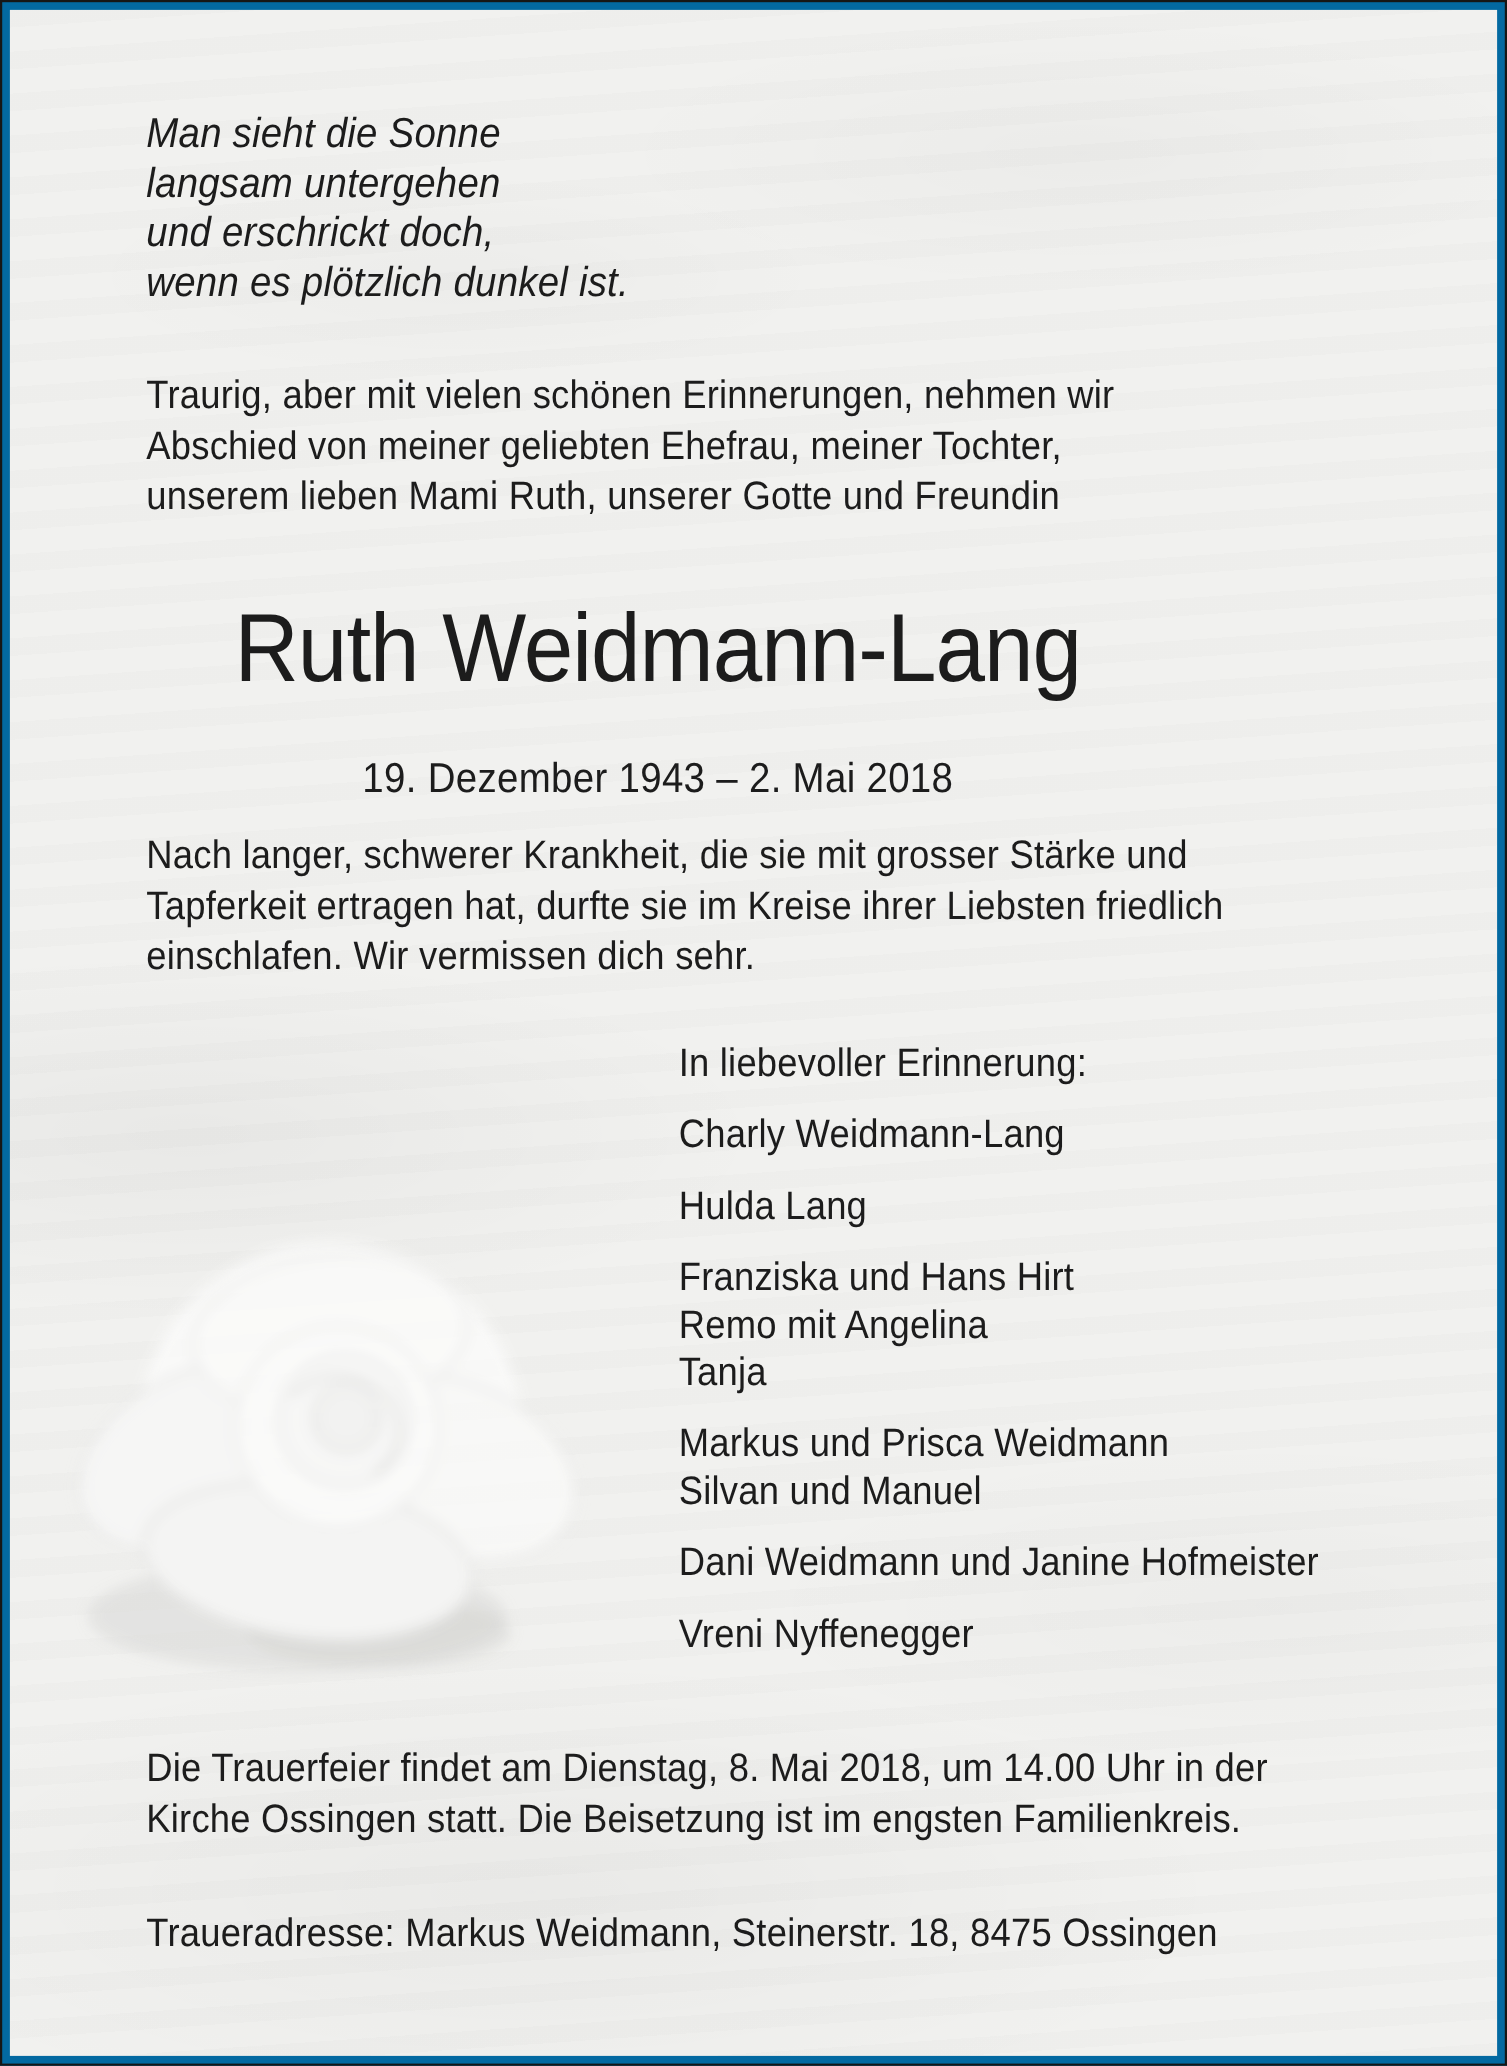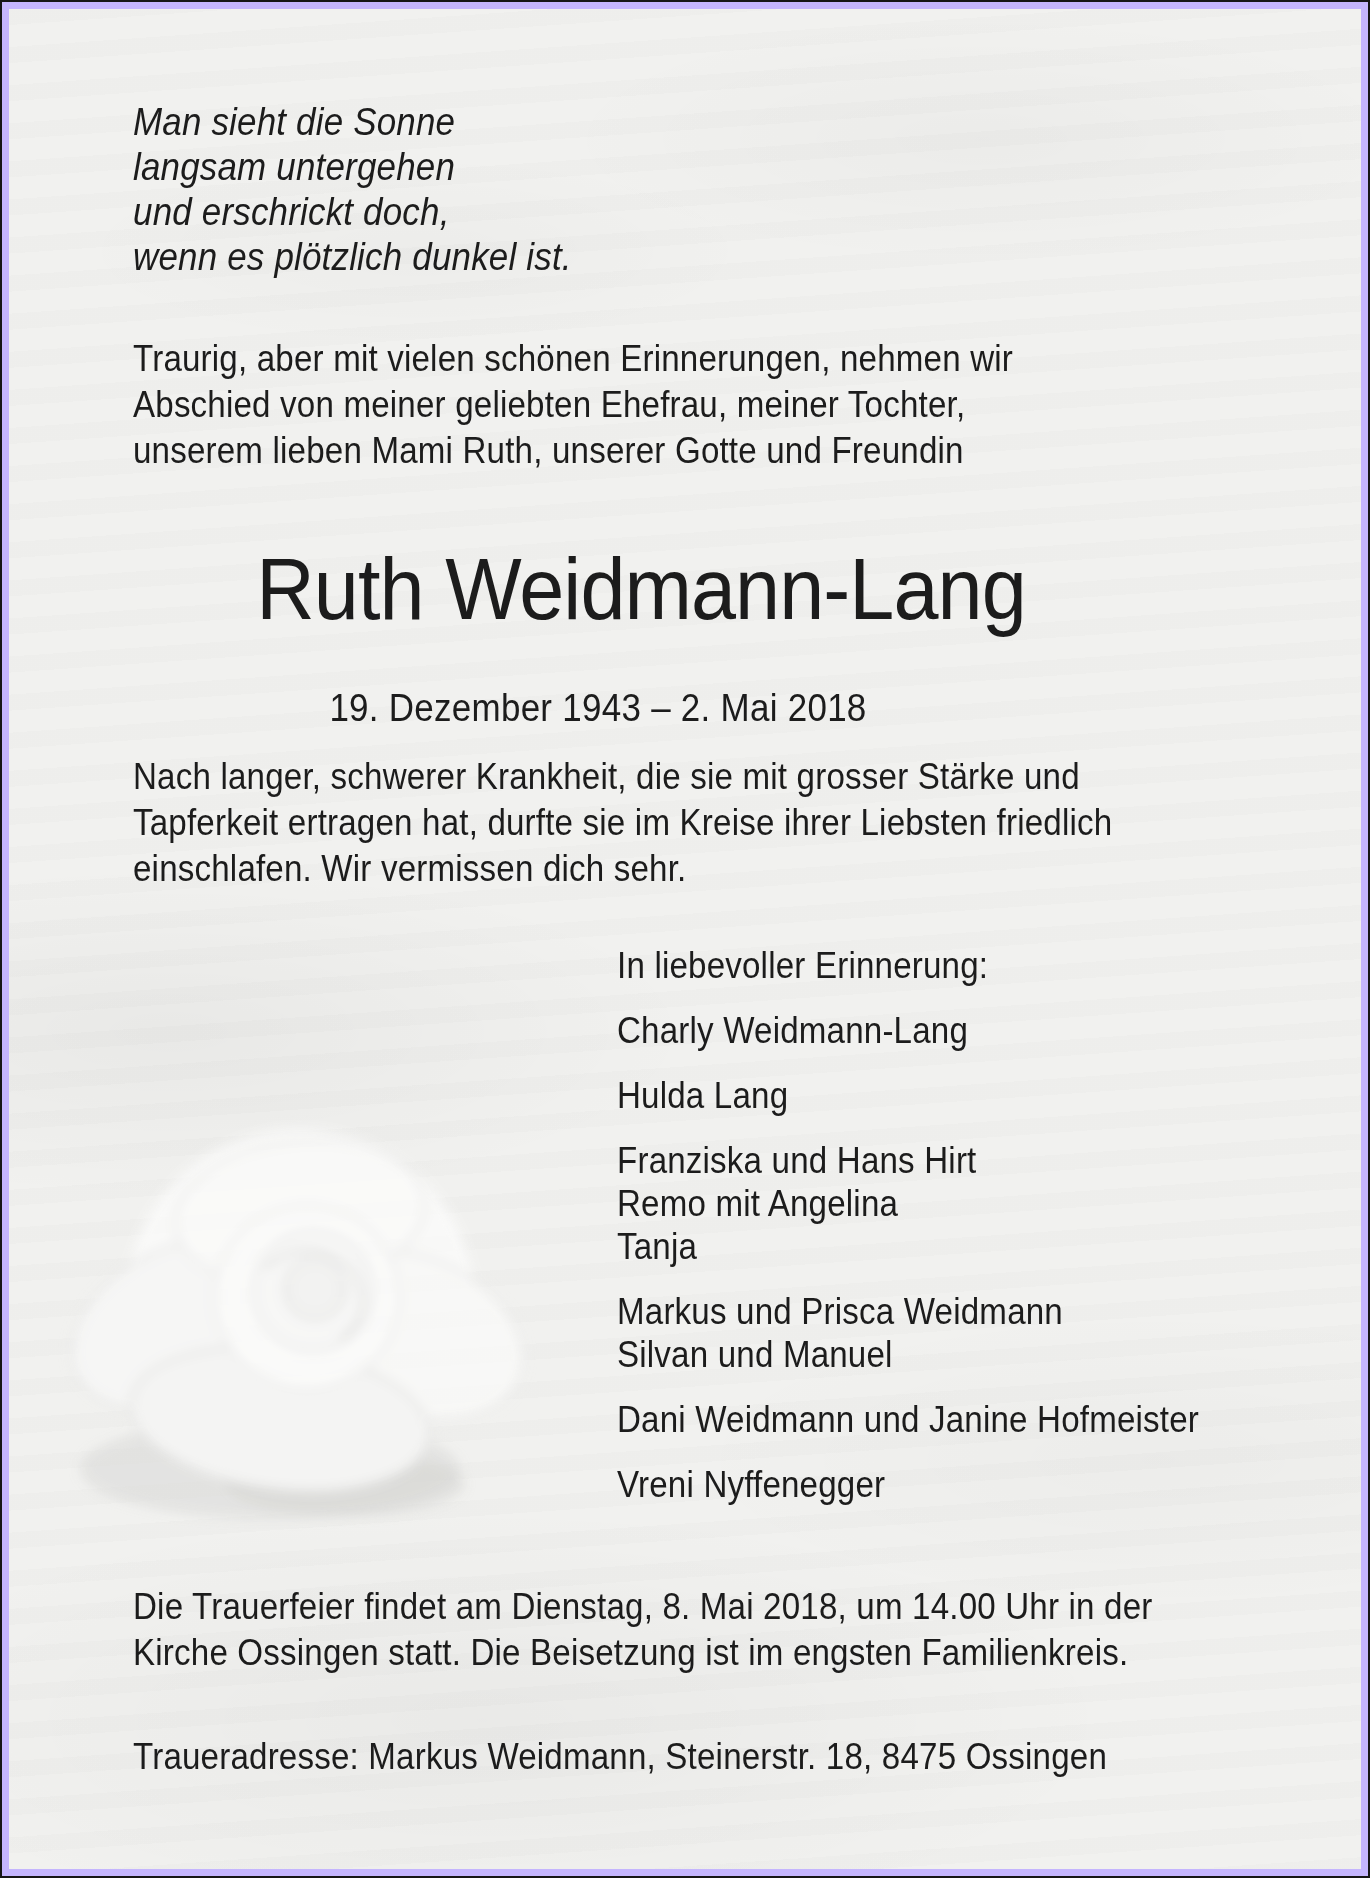--- a/index.html
+++ b/index.html
@@ -1,21 +1,21 @@
 <!DOCTYPE html>
 <html lang="de"><head>
 <meta charset="utf-8">
 <style>
   html,body{margin:0;padding:0;background:#2b2b2b;}
   .page{
     position:relative;
     width:1370px;height:1878px;
     box-sizing:border-box;
     border:2px solid #161616;
-    background:#c4b5fd;
+    background:#0369a1;
     padding:7px;
     font-family:"Liberation Sans",sans-serif;
   }
   .paper{
     position:relative;
     width:100%;height:100%;
     background:#f1f1ef;
     overflow:hidden;
     color:#1c1c1c;
   }
@@ -33,21 +33,21 @@
   .txt{position:absolute;white-space:nowrap;}
   .condL{transform:scaleX(0.92);transform-origin:0 0;}
   .condC{transform:scaleX(0.92);transform-origin:50% 0;}
   .poem{
     left:124px;top:91px;
     font-size:38px;line-height:45px;
     font-style:italic;letter-spacing:.2px;
   }
   .para{font-size:36px;line-height:46px;letter-spacing:.2px;}
   .p-intro{left:124px;top:327px;}
-  .name-wrap{left:124px;top:528px;width:930px;text-align:right;}
+  .name-wrap{left:124px;top:528px;width:930px;text-align:center;}
   .name{
     font-size:88px;line-height:104px;font-weight:400;
     margin:0;letter-spacing:-1px;
   }
   .dates-wrap{left:124px;top:676px;width:930px;text-align:center;}
   .dates{font-size:38px;line-height:46px;letter-spacing:.3px;}
   .p-obit{left:124px;top:745px;}
   .mourners{left:608px;top:935px;font-size:36px;line-height:43px;letter-spacing:.2px;}
   .mourners .group{margin-bottom:22px;}
   .p-funeral{left:124px;top:1575px;}

